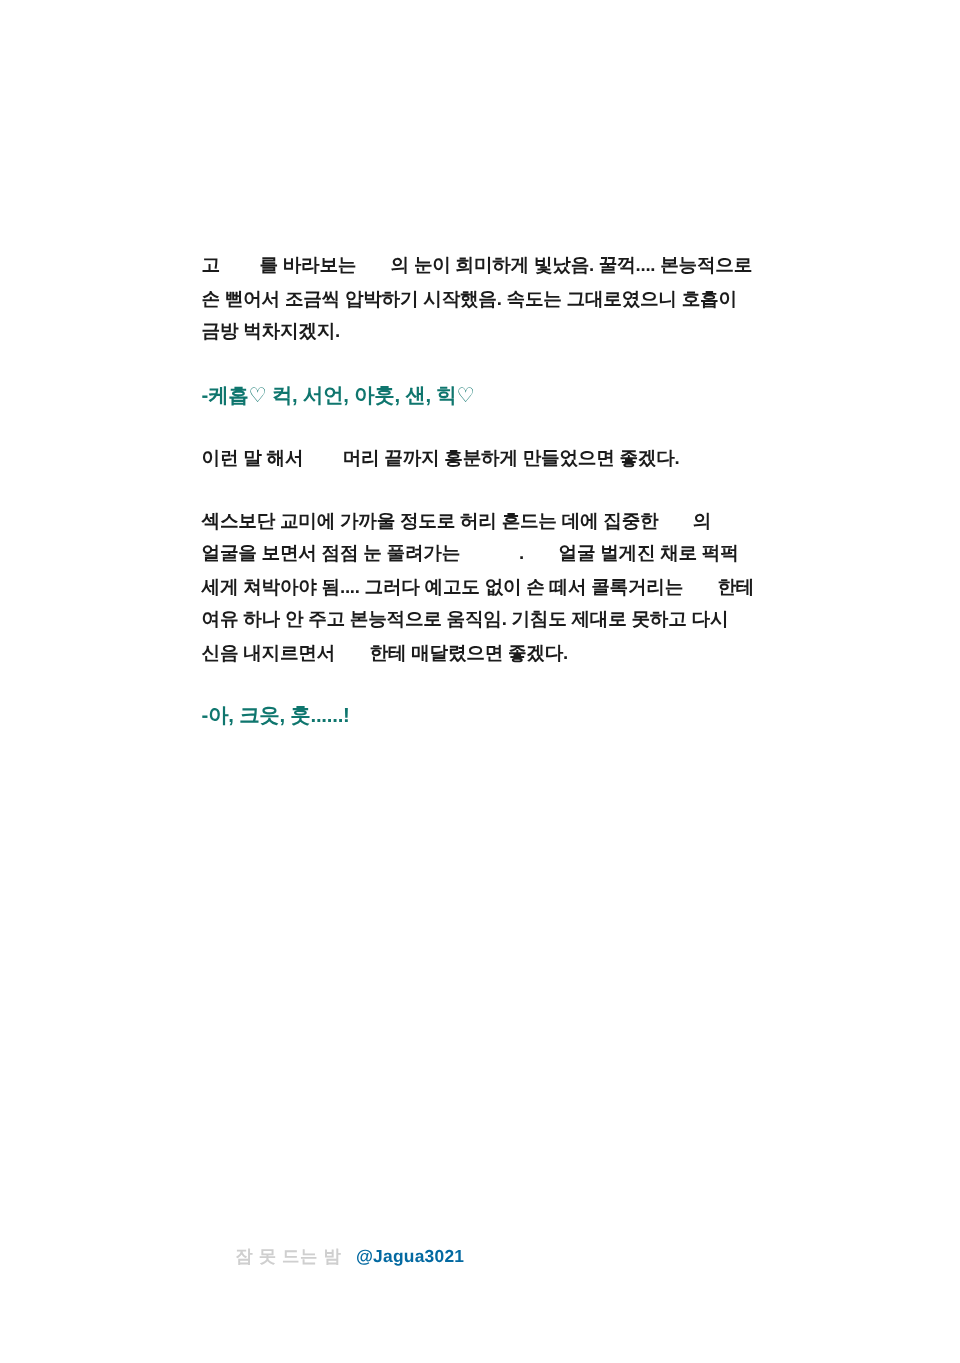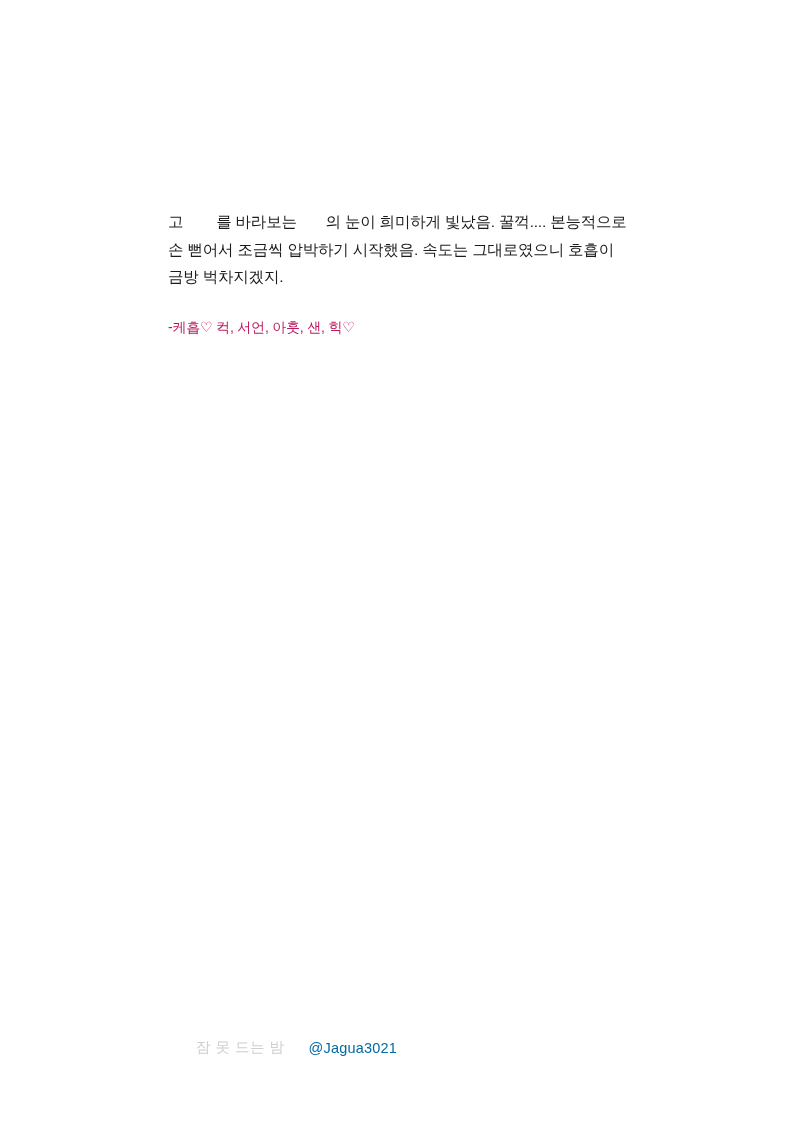--- a/index.html
+++ b/index.html
@@ -15,20 +15,21 @@
     position: relative;
     overflow: hidden;
   }
   .page {
     position: absolute;
     left: 0;
     top: 0;
     width: 800px;
     height: 1136px;
     background: #ffffff;
+    font-weight: bold;
   }
   .content {
     position: absolute;
     left: 168px;
     top: 208px;
     width: 472px;
   }
   .para {
     font-size: 15.5px;
     line-height: 1.78;
@@ -36,52 +37,55 @@
     margin: 0 0 24px 0;
     text-align: left;
     word-break: keep-all;
     white-space: pre-wrap;
     color: #1b1b1b;
   }
   .para:last-child {
     margin-bottom: 0;
   }
   .dialogue {
-    font-size: 14px;
+    font-size: 17px;
     line-height: 1.78;
     letter-spacing: -0.2px;
     margin: 0 0 24px 0;
-    color: #be185d;
+    color: #0f766e;
     word-break: keep-all;
     white-space: pre-wrap;
   }
   .footer {
     position: absolute;
     left: 196px;
     top: 1038px;
     display: flex;
     align-items: center;
-    gap: 24px;
+    gap: 12px;
     color: #cfcfcf;
     font-size: 14.5px;
     letter-spacing: 0.5px;
   }
   .footer .handle {
     color: #0369a1;
     letter-spacing: 0.2px;
   }
 </style>
 </head>
 <body>
 
 <div class="page">
 
   <div class="content">
     <p class="para">고        를 바라보는       의 눈이 희미하게 빛났음. 꿀꺽.... 본능적으로 손 뻗어서 조금씩 압박하기 시작했음. 속도는 그대로였으니 호흡이 금방 벅차지겠지.</p>
     <p class="dialogue">-케흡♡ 컥, 서언, 아훗, 샌, 힉♡</p>
+    <p class="para">이런 말 해서        머리 끝까지 흥분하게 만들었으면 좋겠다.</p>
+    <p class="para">섹스보단 교미에 가까울 정도로 허리 흔드는 데에 집중한       의 얼굴을 보면서 점점 눈 풀려가는            .       얼굴 벌게진 채로 퍽퍽 세게 쳐박아야 됨.... 그러다 예고도 없이 손 떼서 콜록거리는       한테 여유 하나 안 주고 본능적으로 움직임. 기침도 제대로 못하고 다시 신음 내지르면서       한테 매달렸으면 좋겠다.</p>
+    <p class="dialogue">-아, 크읏, 훗......!</p>
   </div>
 
   <div class="footer">
     <span class="title">잠 못 드는 밤</span>
     <span class="handle">@Jagua3021</span>
   </div>
 
 </div>
 
 </body></html>

